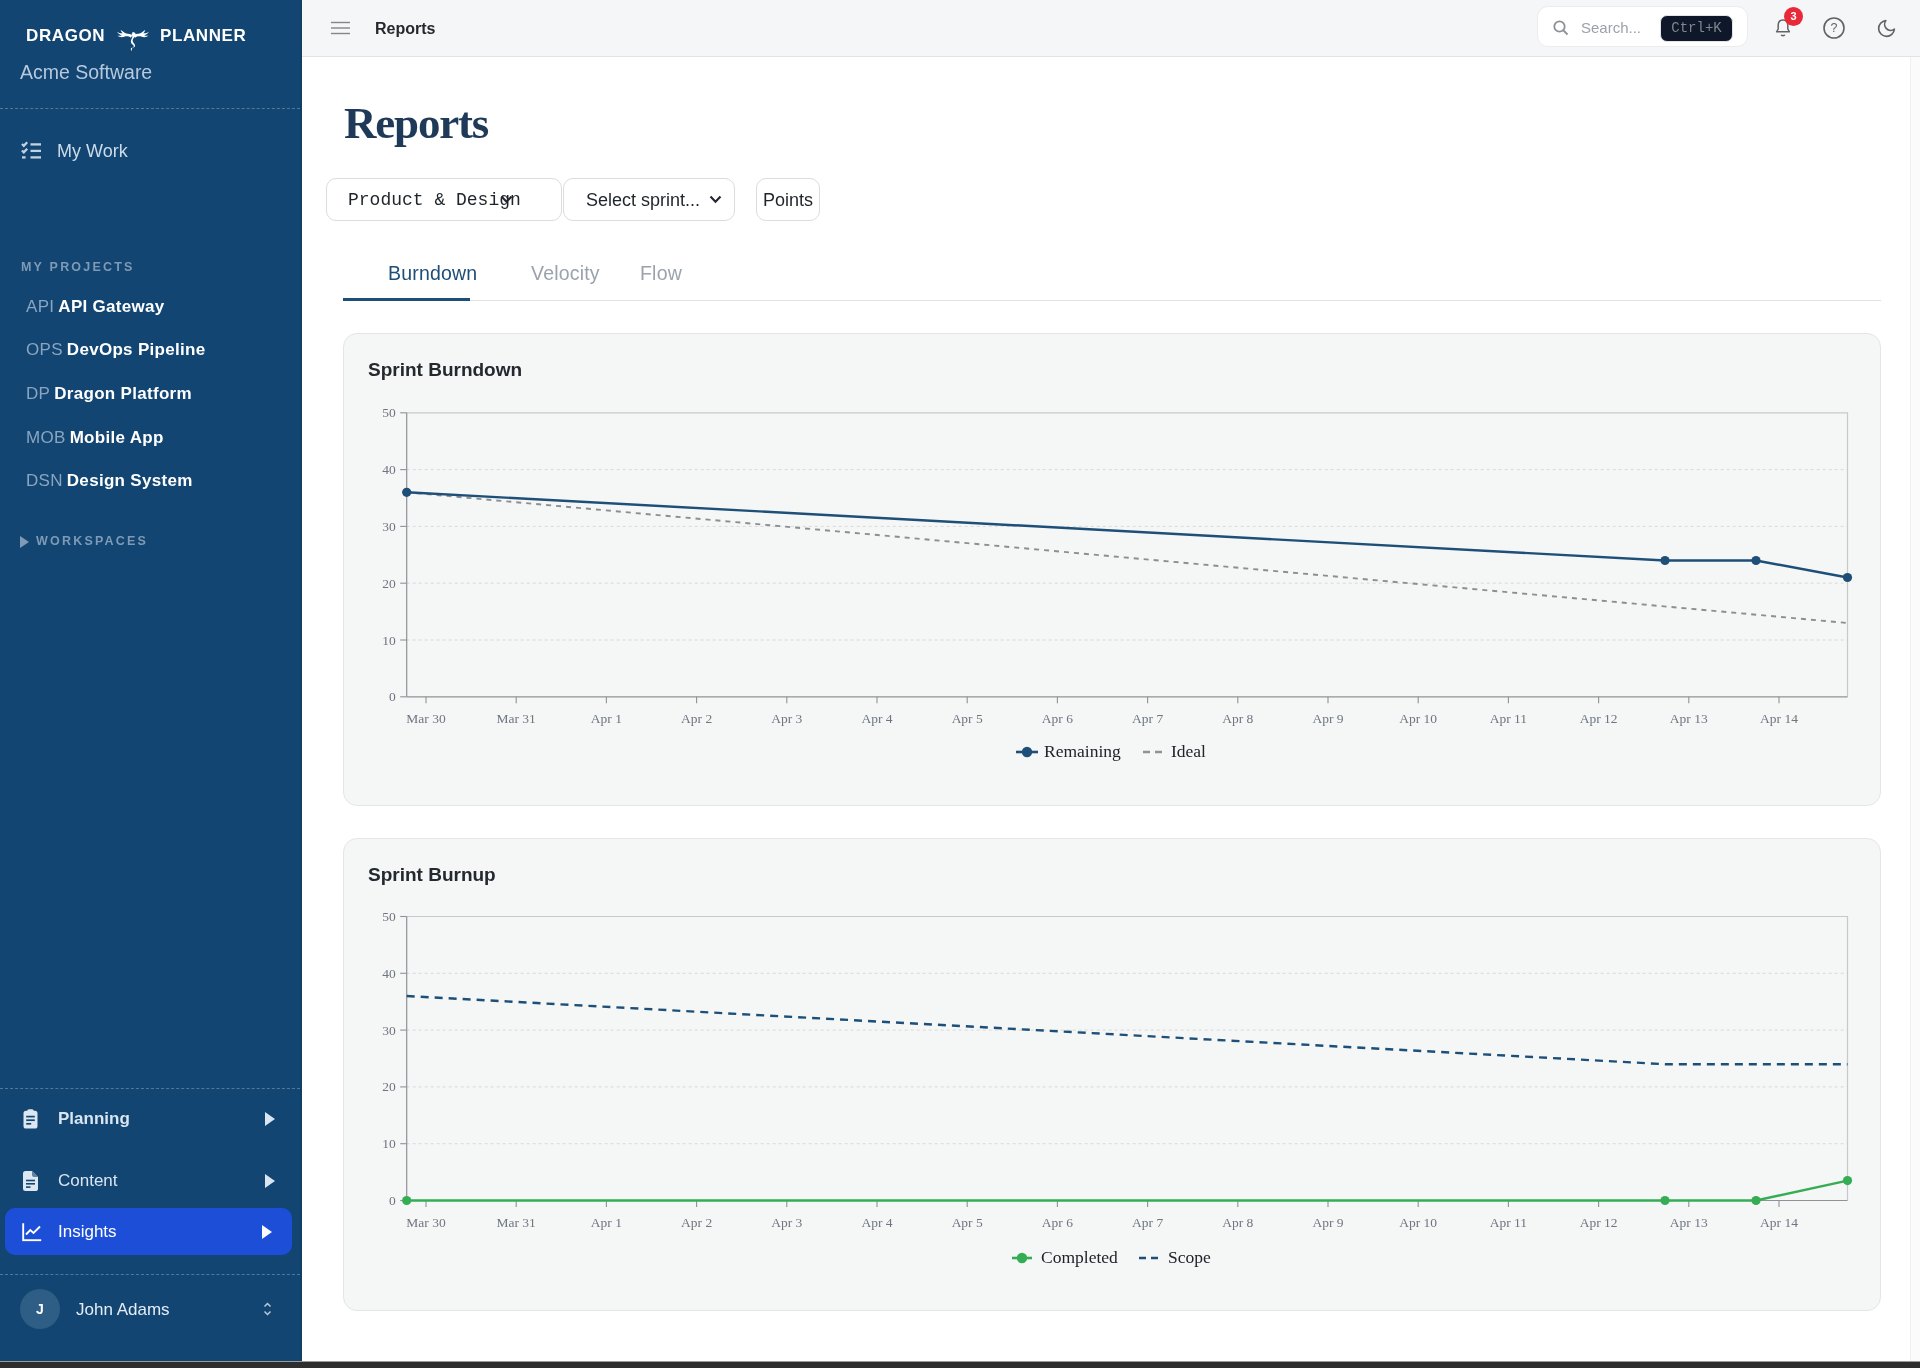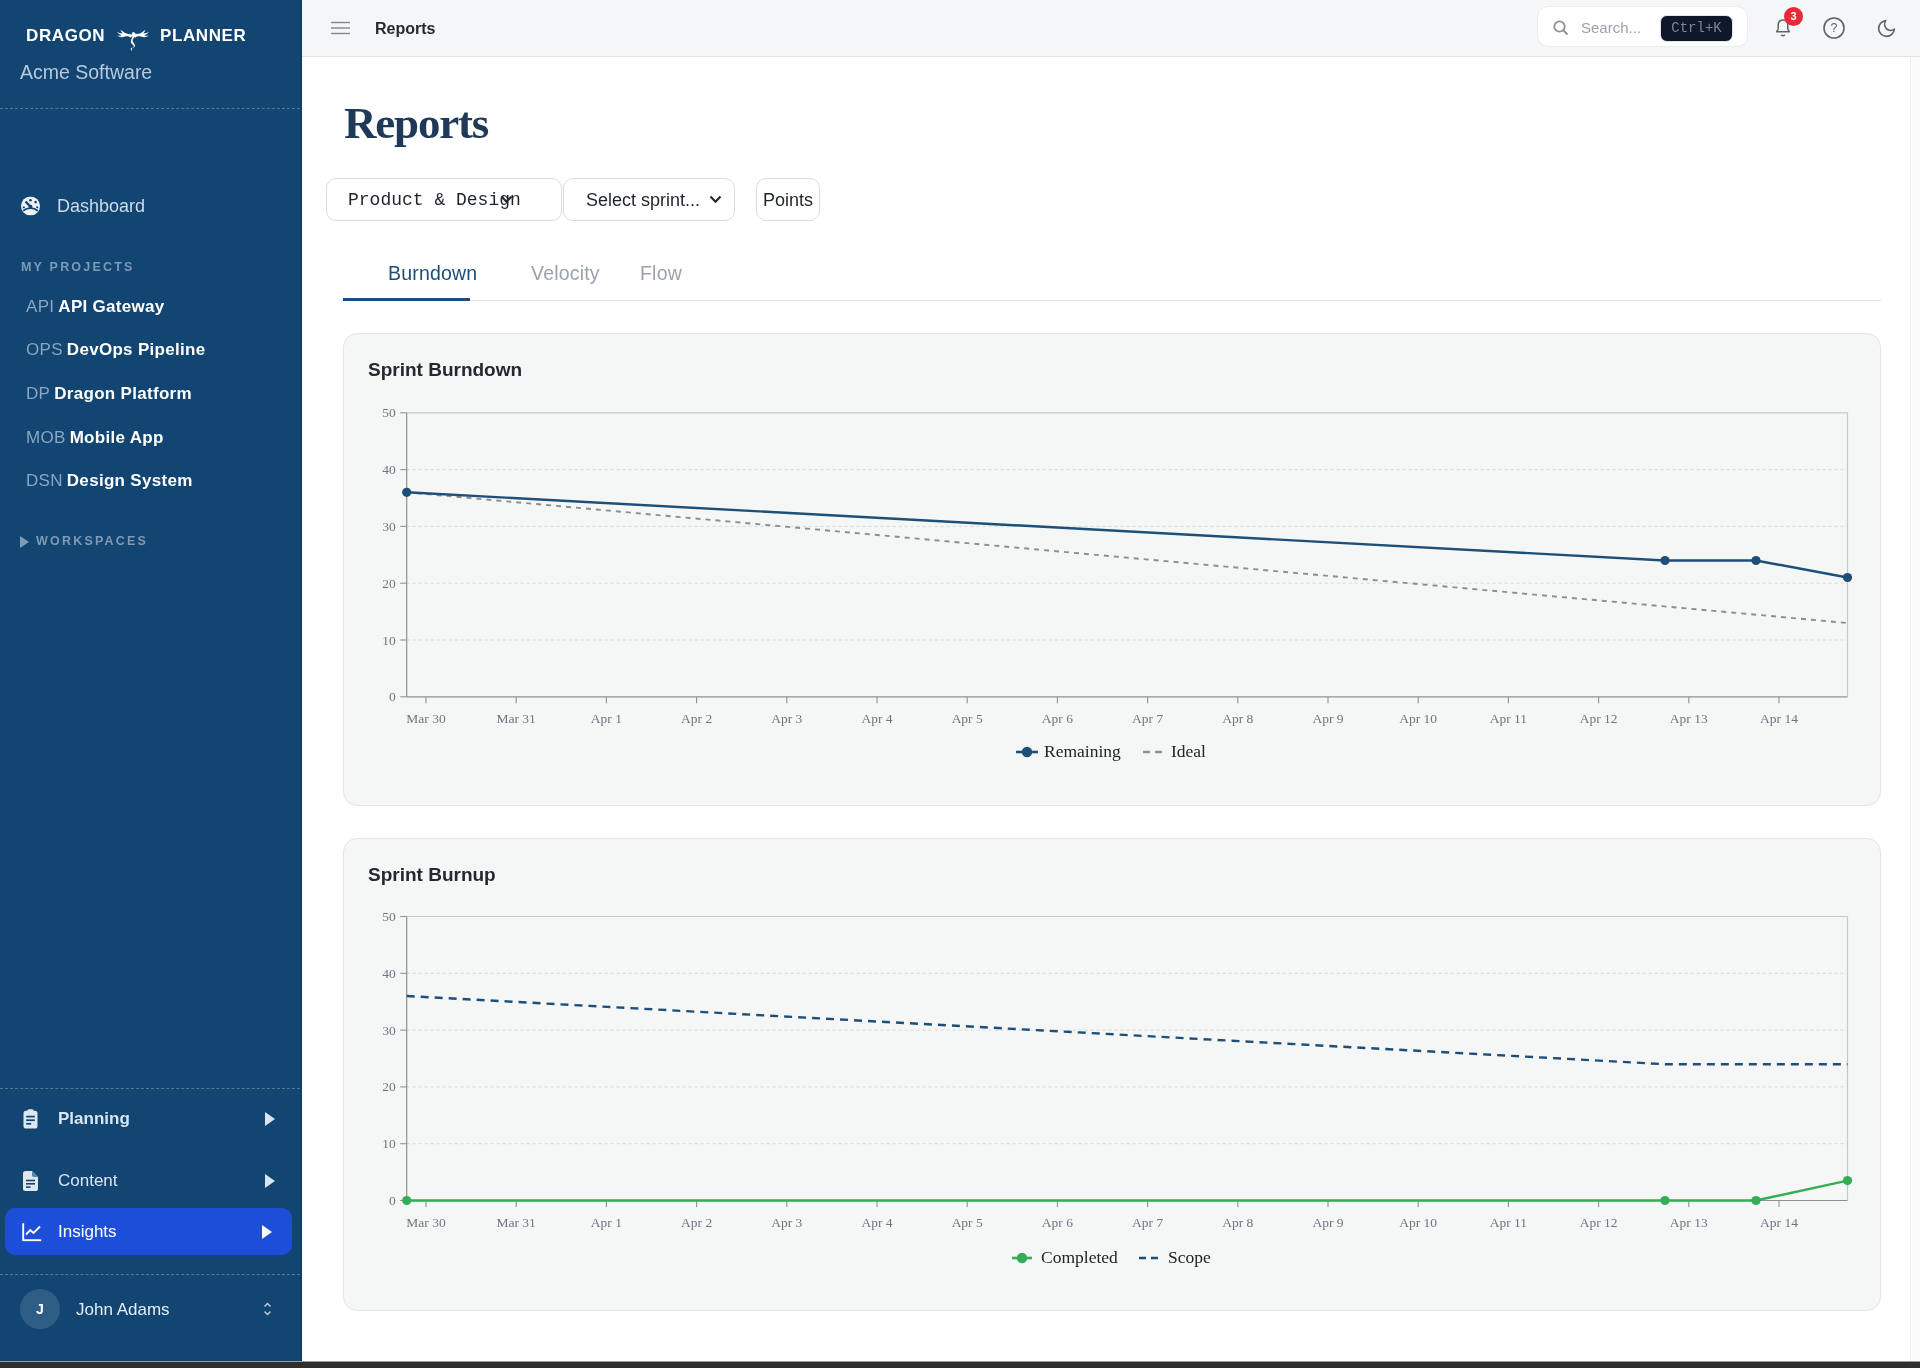--- a/index.html
+++ b/index.html
@@ -88,34 +88,32 @@
         <path d="M20.8 10.5 C22.5 8.2 25.2 8.8 27.5 8.2 C30.2 7.5 31.4 5.4 33.8 4.4 C33 5.8 32.8 6.8 31.4 7.9 C33.6 8.3 35.4 7.6 37.8 6.2 C36.4 8.4 34.8 9.7 32.4 10.1 C34 10.9 35.8 10.8 37.4 10.5 C35.2 12.3 32.4 12.8 29.8 11.9 C27.2 11 24.4 11.3 22.4 13 Z"></path>
         <path d="M20 6.5 C21.2 6.5 22.3 7.3 22.6 8.5 L23.8 8.2 L22.8 9.6 C22.8 11.5 21.5 12.5 20.6 13.6 C19.8 14.6 19.4 15.8 19.8 17.2 C20.1 18.3 20.9 19 21.6 19.8 C22.4 20.7 22.6 22 21.9 23 C21.4 23.7 20.6 24 19.8 23.9 C20.5 23.5 20.9 22.9 20.8 22.1 C20.7 21.3 20 20.8 19.2 20.2 C18.2 19.4 17.6 18.3 17.6 17 C17.7 15.3 18.6 14.1 19.1 12.7 C19.4 11.8 19.3 10.8 18.8 9.9 L18 8.4 L19 8.7 C19.1 7.5 19.4 6.5 20 6.5 Z"></path>
         <path d="M19.8 23.9 C18.9 25 18.3 26.2 18.8 27.7 C17.6 26.9 17.2 25.4 17.9 24.2 Z"></path>
       </g>
     </svg>
     <span class="logo-word" style="position:absolute;left:134px;top:2px;">PLANNER</span>
   </div>
   <div class="subtitle">Acme Software</div>
   <div class="sdivider" style="top:108px;"></div>
 
-  <div class="navrow" style="top:184px;">
-    <svg class="ic" width="19" height="19" viewBox="0 0 19 19">
-      <circle cx="9.5" cy="9.5" r="9.5" fill="#ecf2f8"></circle>
-      <g fill="#124572">
-        <circle cx="9.5" cy="10.2" r="2"></circle>
-        <circle cx="9.5" cy="3.8" r="1.3"></circle>
-        <circle cx="14.6" cy="5.6" r="1.3"></circle>
-        <circle cx="16.2" cy="10.8" r="1.1"></circle>
-        <circle cx="2.8" cy="10.8" r="1.1"></circle>
-      </g>
-      <line x1="9.5" y1="10.2" x2="4.6" y2="5" stroke="#124572" stroke-width="2.4"></line>
-      <path d="M2.2 14.2 C4.4 12.4 6.8 11.6 9.5 11.6 C12.2 11.6 14.6 12.4 16.8 14.2" stroke="#124572" stroke-width="1.8" fill="none"></path>
-    </svg>
-    <span class="lbl">Dashboard</span>
+  <div class="navrow" style="top:129px;">
+    <svg class="ic" width="21" height="20" viewBox="0 0 21 20">
+      <g stroke="#c3d2e1" stroke-width="2.3" fill="none">
+        <path d="M1 3 L2.8 4.8 L6.2 1.2"></path>
+        <path d="M1 9.5 L2.8 11.3 L6.2 7.7"></path>
+        <line x1="9.5" y1="3.4" x2="20" y2="3.4"></line>
+        <line x1="9.5" y1="9.9" x2="20" y2="9.9"></line>
+        <line x1="9.5" y1="16.4" x2="20" y2="16.4"></line>
+        <line x1="1" y1="16.4" x2="4.6" y2="16.4"></line>
+      </g>
+    </svg>
+    <span class="lbl">My Work</span>
   </div>
 
   <div class="sectlabel" style="top:260px;">MY PROJECTS</div>
   <div class="proj" style="top:297px;"><span class="pfx">API</span>API Gateway</div>
   <div class="proj" style="top:340px;"><span class="pfx">OPS</span>DevOps Pipeline</div>
   <div class="proj" style="top:384px;"><span class="pfx">DP</span>Dragon Platform</div>
   <div class="proj" style="top:428px;"><span class="pfx">MOB</span>Mobile App</div>
   <div class="proj" style="top:471px;"><span class="pfx">DSN</span>Design System</div>
 
   <div class="sectlabel" style="top:534px; left:36px;">WORKSPACES</div>

